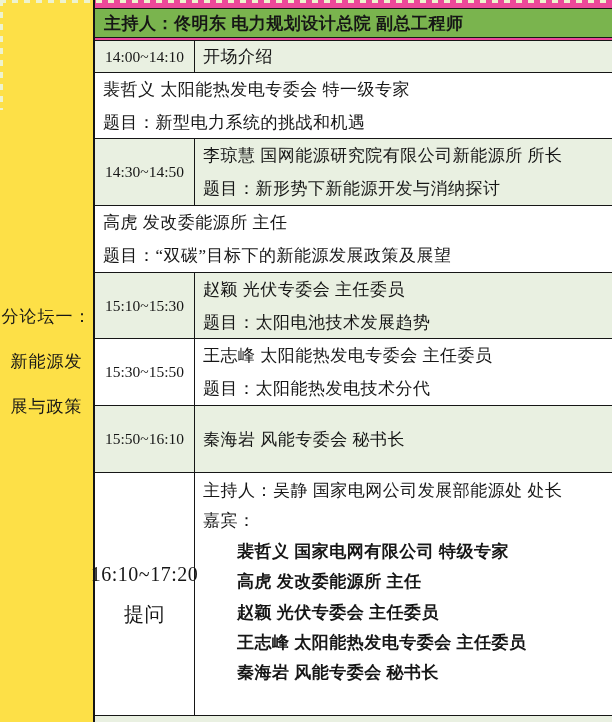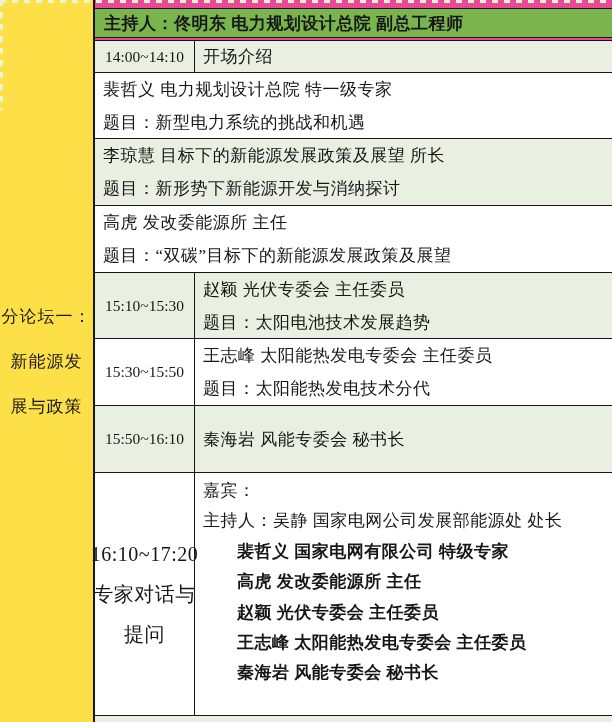--- a/index.html
+++ b/index.html
@@ -112,28 +112,29 @@
 
     <div class="row row-1 alt">
       <div class="time-cell">14:00~14:10</div>
       <div class="content-cell">
         <div class="line">开场介绍</div>
       </div>
     </div>
 
     <div class="row row-2">
       <div class="content-cell">
-        <div class="line">裴哲义   电力规划设计总院 特一级专家</div>
+        <div class="line">裴哲义   太阳能热发电专委会 特一级专家</div>
         <div class="line">题目：新型电力系统的挑战和机遇</div>
       </div>
     </div>
 
     <div class="row row-3 alt">
+      <div class="time-cell">14:30~14:50</div>
       <div class="content-cell">
-        <div class="line">李琼慧 目标下的新能源发展政策及展望 所长</div>
+        <div class="line">李琼慧 国网能源研究院有限公司新能源所 所长</div>
         <div class="line">题目：新形势下新能源开发与消纳探讨</div>
       </div>
     </div>
 
     <div class="row row-4">
       <div class="content-cell">
         <div class="line">高虎 发改委能源所 主任</div>
         <div class="line">题目：“双碳”目标下的新能源发展政策及展望</div>
       </div>
     </div>
@@ -157,26 +158,25 @@
     <div class="row row-7 alt">
       <div class="time-cell">15:50~16:10</div>
       <div class="content-cell">
         <div class="line">秦海岩  风能专委会 秘书长</div>
       </div>
     </div>
 
     <div class="row row-8">
       <div class="time-cell">
         <div class="t-line">16:10~17:20</div>
-        <div class="t-line">专家对话与</div>
         <div class="t-line">提问</div>
       </div>
       <div class="content-cell">
+        <div class="line">主持人：吴静 国家电网公司发展部能源处 处长</div>
         <div class="line">嘉宾：</div>
-        <div class="line">主持人：吴静 国家电网公司发展部能源处 处长</div>
         <div class="line guest">裴哲义 国家电网有限公司 特级专家</div>
         <div class="line guest">高虎   发改委能源所 主任</div>
         <div class="line guest">赵颖   光伏专委会 主任委员</div>
         <div class="line guest">王志峰  太阳能热发电专委会 主任委员</div>
         <div class="line guest">秦海岩  风能专委会 秘书长</div>
       </div>
     </div>
 
     <div class="bottom-strip"></div>
   </div>

